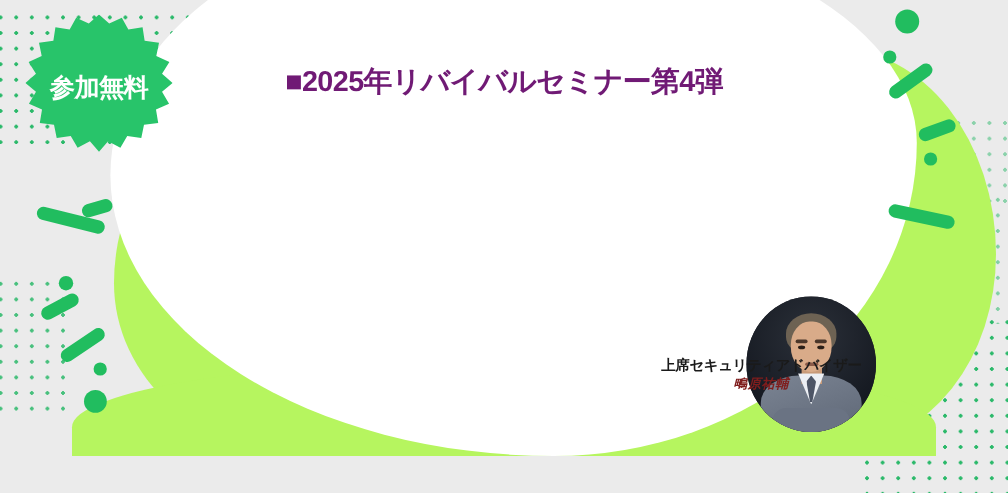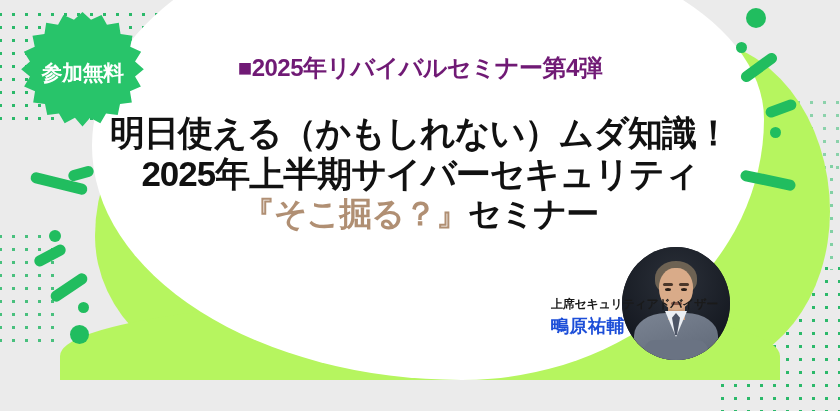--- a/index.html
+++ b/index.html
@@ -193,37 +193,38 @@
   #headline .line1 { font-size: 35px; }
   #headline .line2 { font-size: 35px; }
   #headline .line3 { font-size: 33px; }
   .quoted { color: #b08f73; }
 
   
   #speaker {
     position: absolute;
     right: 122px;
     top: 296px;
-    text-align: left;
+    text-align: center;
     z-index: 11;
     line-height: 1.45;
   }
   #speaker-role {
     color: #1a1a1a;
     font-size: 12px;
     font-weight: 700;
     letter-spacing: -0.3px;
     white-space: nowrap;
   }
   #speaker-name {
-    color: #1d4ed8;
-    font-size: 18px;
+    color: #7f1d1d;
+    font-size: 11px;
     font-weight: 700;
     letter-spacing: 0.5px;
     white-space: nowrap;
+    font-style: italic;
   }
 
   #speaker-photo {
     position: absolute;
     left: 622px;
     top: 247px;
     width: 108px;
     height: 113px;
     border-radius: 50%;
     overflow: hidden;
@@ -372,25 +373,20 @@
     <div class="star"></div>
     <span class="badge-label">参加無料</span>
   </div>
 
   <div id="content">
 
     <div id="eyebrow">
       <span>■</span><span>2025年リバイバルセミナー第4弾</span>
     </div>
 
-    <div id="headline">
-      <span class="line line1">明日使える（かもしれない）ムダ知識！</span>
-      <span class="line line2">2025年上半期サイバーセキュリティ</span>
-      <span class="line line3"><span class="quoted">『そこ掘る？』</span><span>セミナー</span></span>
-    </div>
 
     <div id="speaker-photo">
       <div class="ph-bg"></div>
       <div class="ph-suit"></div>
       <div class="ph-neck"></div>
       <div class="ph-shirt"></div>
       <div class="ph-tie"></div>
       <div class="ph-arms"></div>
       <div class="ph-hair"></div>
       <div class="ph-face"></div>

